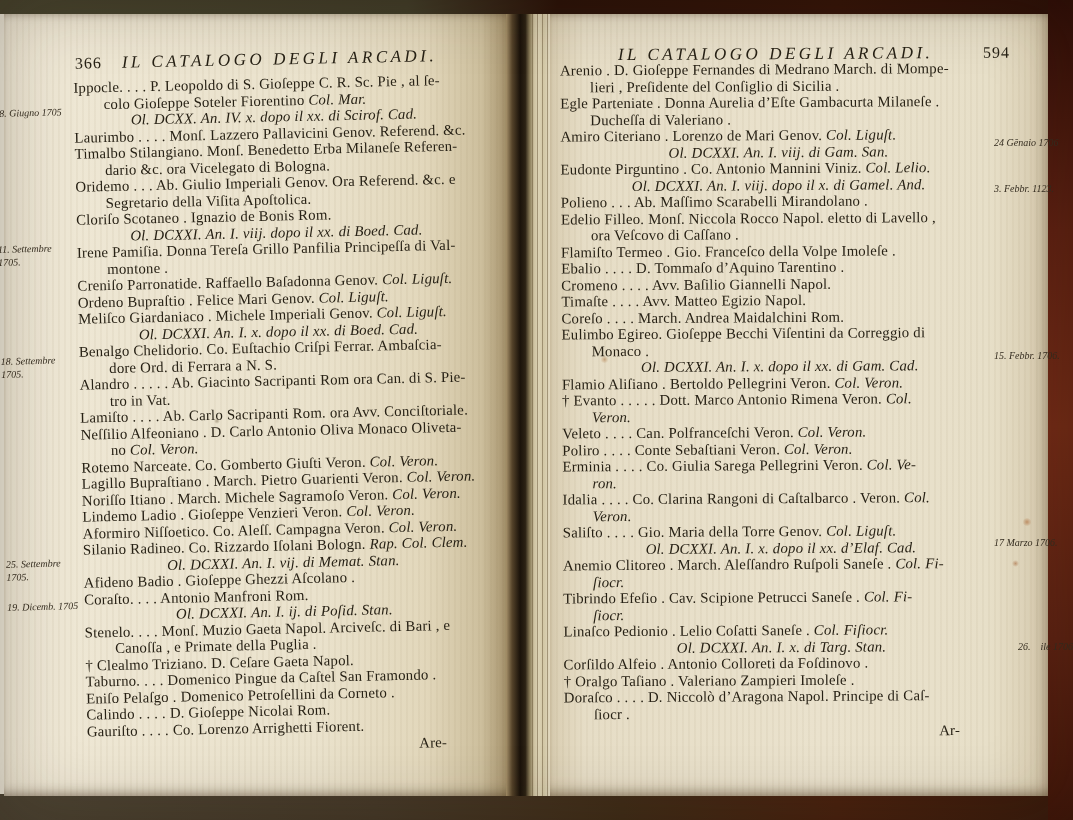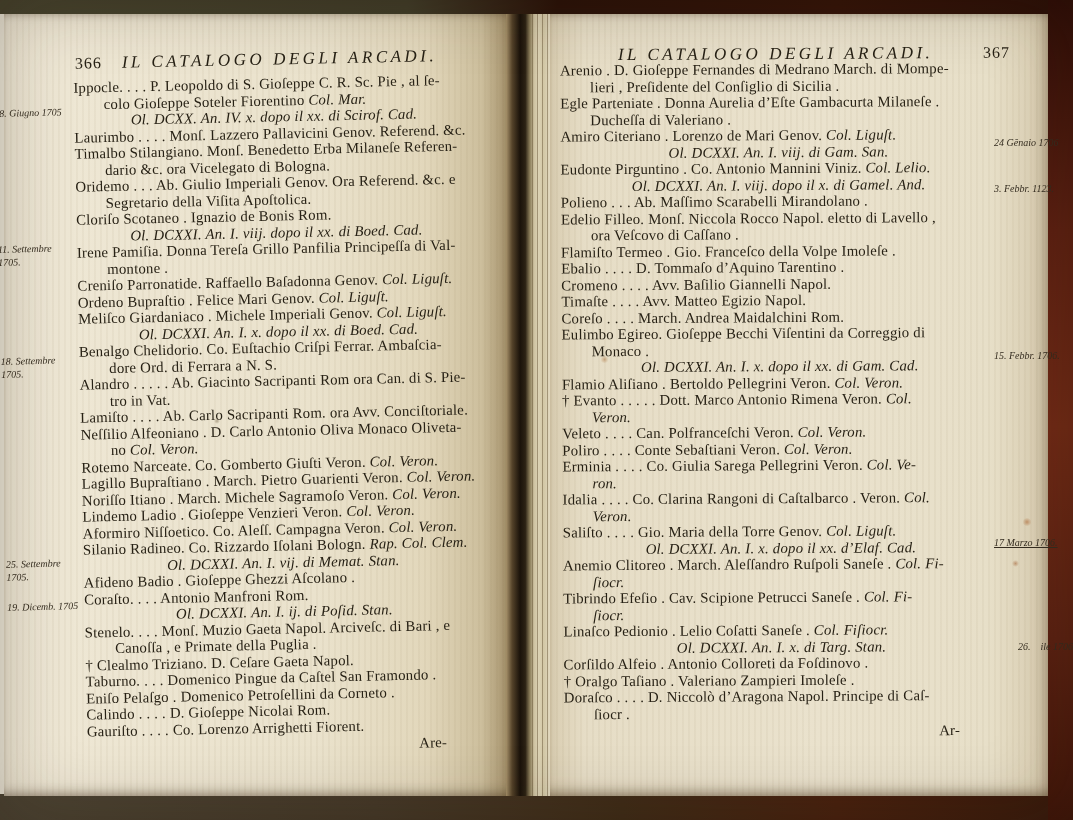--- a/index.html
+++ b/index.html
@@ -130,21 +130,21 @@
         </div>
     </div>
   </div>
 
   <div class="gutter"></div>
 
   <div class="page page-right">
     <div class="content tilt-right">
       <div class="head rp-head">
         <span class="runtitle">IL CATALOGO DEGLI ARCADI.</span>
-        <span class="pagenum">367</span>
+        <span class="pagenum">594</span>
       </div>
       <div class="body rp-body" id="right-body">
           <div class="line entry"><span>Arenio . D. Gioſeppe Fernandes di Medrano March. di Mompe-</span></div>
           <div class="line cont"><span>lieri , Preſidente del Conſiglio di Sicilia .</span></div>
           <div class="line entry"><span>Egle Parteniate . Donna Aurelia d’Eſte Gambacurta Milaneſe .</span></div>
           <div class="line cont"><span>Ducheſſa di Valeriano .</span></div>
           <div class="line entry"><span>Amiro Citeriano . Lorenzo de Mari Genov. </span><span class="it">Col. Liguſt.</span></div>
           <div class="line ol"><span class="it">Ol. DCXXI. An. I. viij. di Gam. San.</span></div>
           <div class="line entry"><span>Eudonte Pirguntino . Co. Antonio Mannini Viniz. </span><span class="it">Col. Lelio.</span></div>
           <div class="line ol"><span class="it">Ol. DCXXI. An. I. viij. dopo il x. di Gamel. And.</span></div>
@@ -189,21 +189,21 @@
       <div class="mnote" style="top: 107px;"><div>18. Giugno 1705</div></div>
       <div class="mnote" style="top: 243px;"><div>11. Settembre</div><div>1705.</div></div>
       <div class="mnote" style="top: 355px;"><div>18. Settembre</div><div>1705.</div></div>
       <div class="mnote" style="top: 558px;"><div>25. Settembre</div><div>1705.</div></div>
       <div class="mnote" style="top: 601px;"><div>19. Dicemb. 1705</div></div>
     </div>
   <div class="margins margins-right" id="right-margins">
       <div class="mnote" style="top: 137px; font-style: italic;"><div>24 Gĕnaio 1706</div></div>
       <div class="mnote" style="top: 183px;"><div>3. Febbr. 1123.</div></div>
       <div class="mnote" style="top: 350px;"><div>15. Febbr. 1706.</div></div>
-      <div class="mnote" style="top: 537px; text-decoration: underline;"><div>17 Marzo 1706.</div></div>
+      <div class="mnote" style="top: 537px;"><div>17 Marzo 1706.</div></div>
       <div class="mnote" style="top: 641px; margin-left: 24px;"><div>26.    ile 1706.</div></div>
     </div>
 
   <div class="stain stain-a"></div>
   <div class="stain stain-b"></div>
   <div class="stain stain-c"></div>
   <div class="stain stain-d"></div>
 </div>
 
 </body></html>

